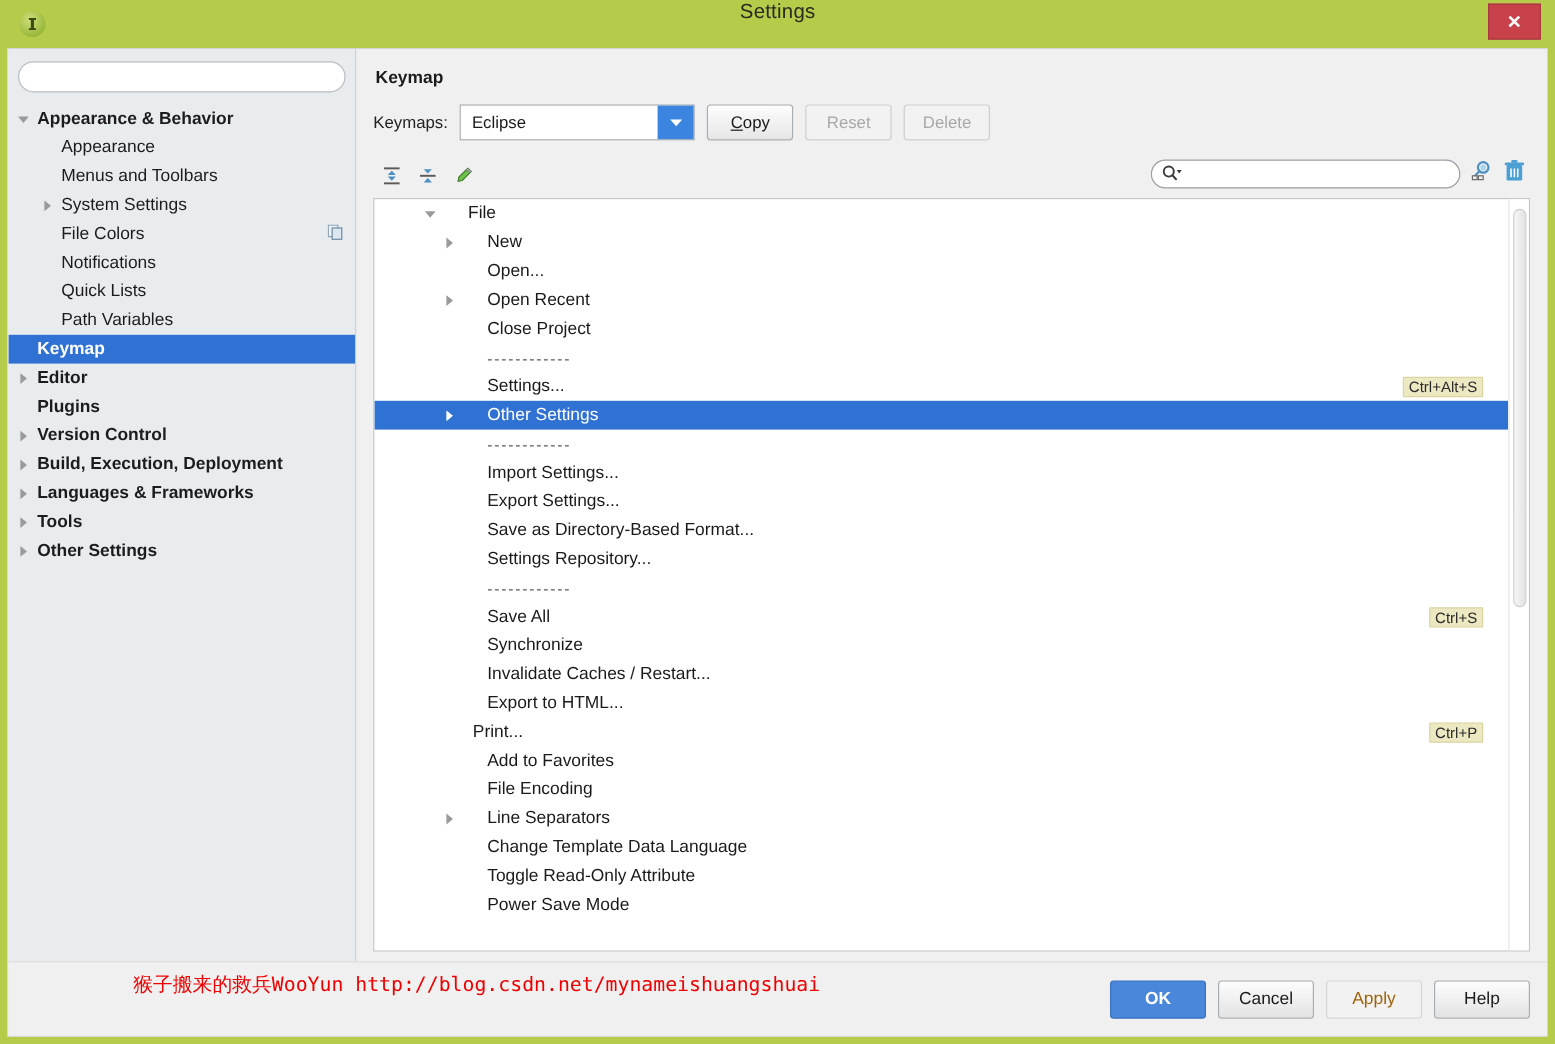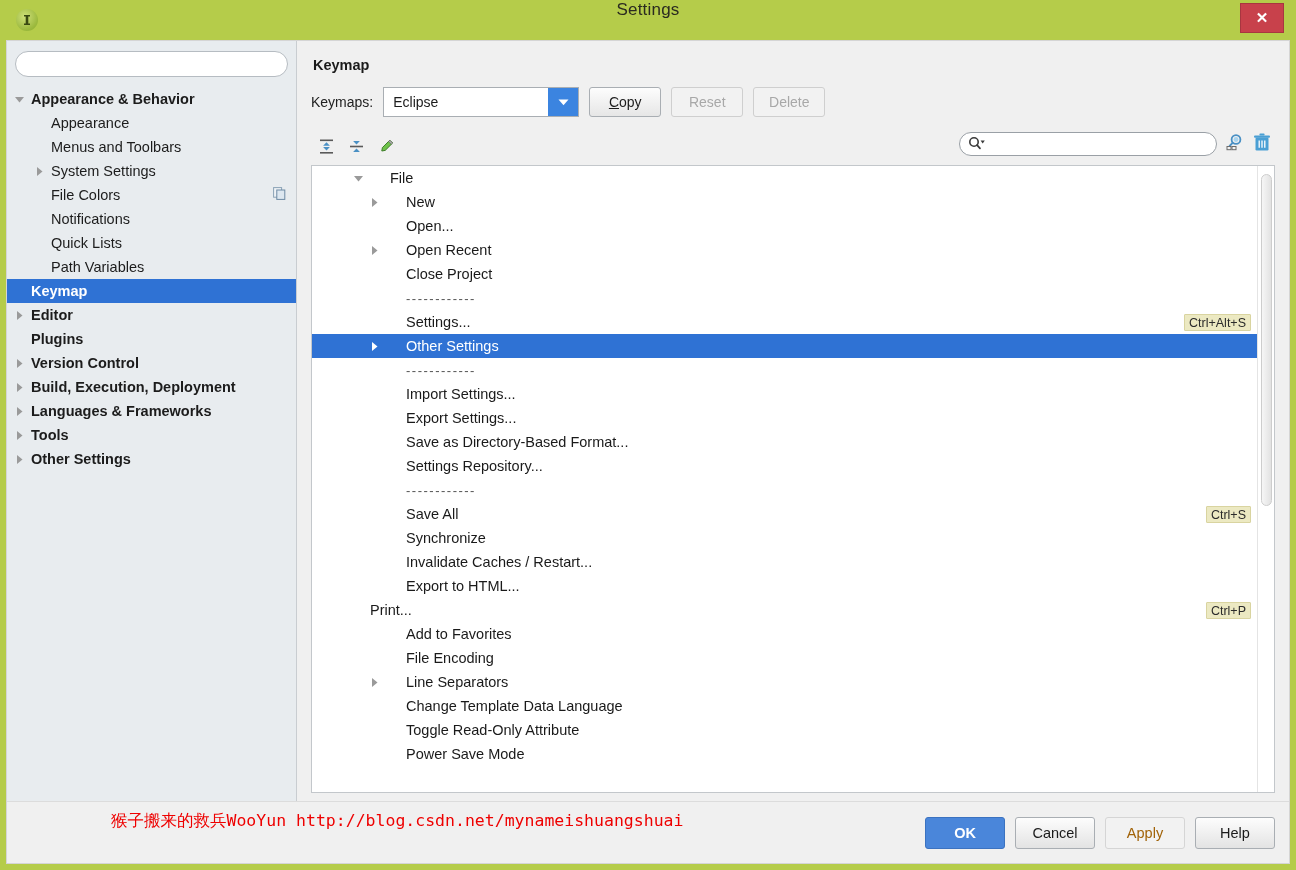--- a/index.html
+++ b/index.html
@@ -171,21 +171,21 @@
     height: 24px;
     display: flex; align-items: center;
     font-size: 14.5px; color: #1a1a1a;
     white-space: nowrap;
     cursor: default;
   }
   .k-row.selected { background: #2f72d4; color: #fff; }
   .k-arrow { position: absolute; width: 16px; height: 24px; display:flex; align-items:center; justify-content:center; }
   .k-sep { color: #555; letter-spacing: 1.5px; font-size: 13px; }
   .k-short {
-    position: absolute; right: 6px; top: 4px;
+    position: absolute; right: 21px; top: 4px;
     background: #ece9c2;
     border: 1px solid #d9d4a0;
     padding: 0 4px; height: 17px; line-height: 16px;
     font-size: 12.5px; color: #2b2b2b;
     border-radius: 1px;
   }
   
   #vscroll {
     position: absolute; right: 0; top: 0; width: 17px; bottom: 0;
     background: #fff; border-left: 1px solid #e4e4e4;
@@ -500,21 +500,21 @@
               <div class="k-row">
                 <span class="" style="margin-left: 94px;">Synchronize</span>
               </div>
               <div class="k-row">
                 <span class="" style="margin-left: 94px;">Invalidate Caches / Restart...</span>
               </div>
               <div class="k-row">
                 <span class="" style="margin-left: 94px;">Export to HTML...</span>
               </div>
               <div class="k-row">
-                <span class="" style="margin-left: 58px;">Print...</span>
+                <span class="" style="margin-left: 82px;">Print...</span>
                 <span class="k-short">Ctrl+P</span>
               </div>
               <div class="k-row">
                 <span class="" style="margin-left: 94px;">Add to Favorites</span>
               </div>
               <div class="k-row">
                 <span class="" style="margin-left: 94px;">File Encoding</span>
               </div>
               <div class="k-row">
                 <span class="k-arrow" style="left: 54px;">

